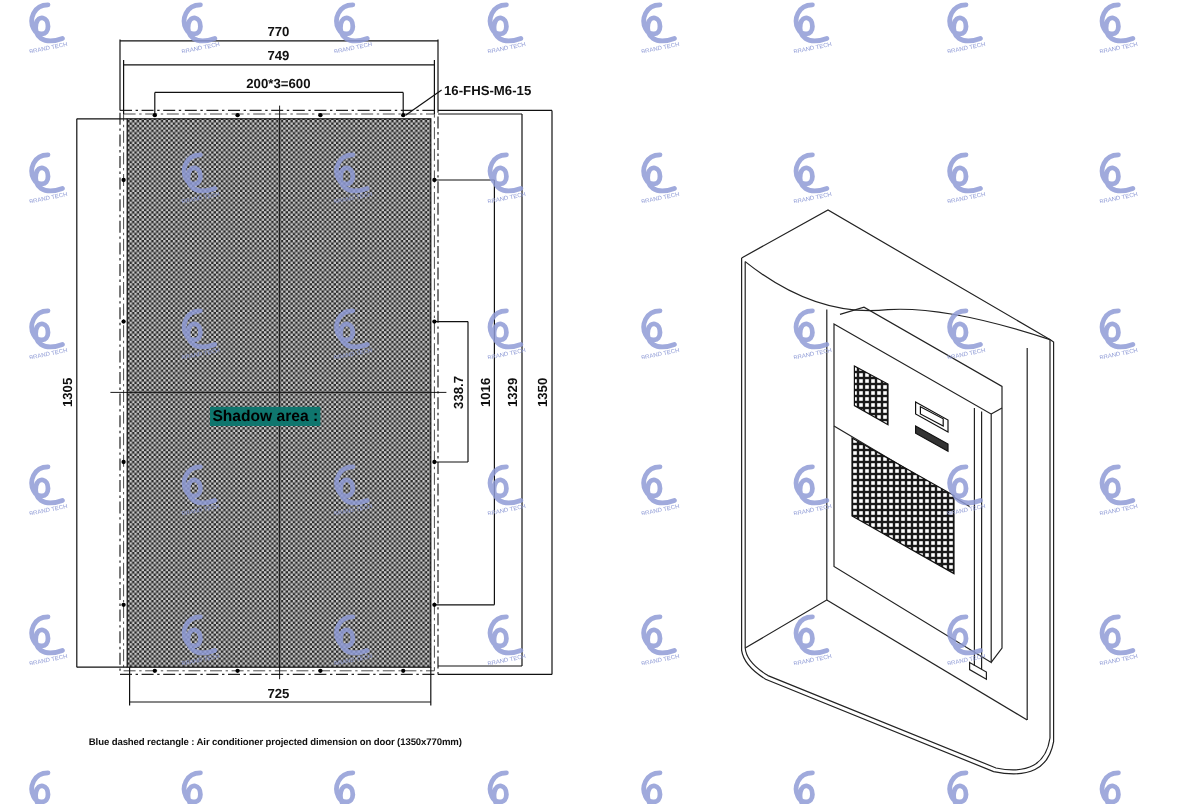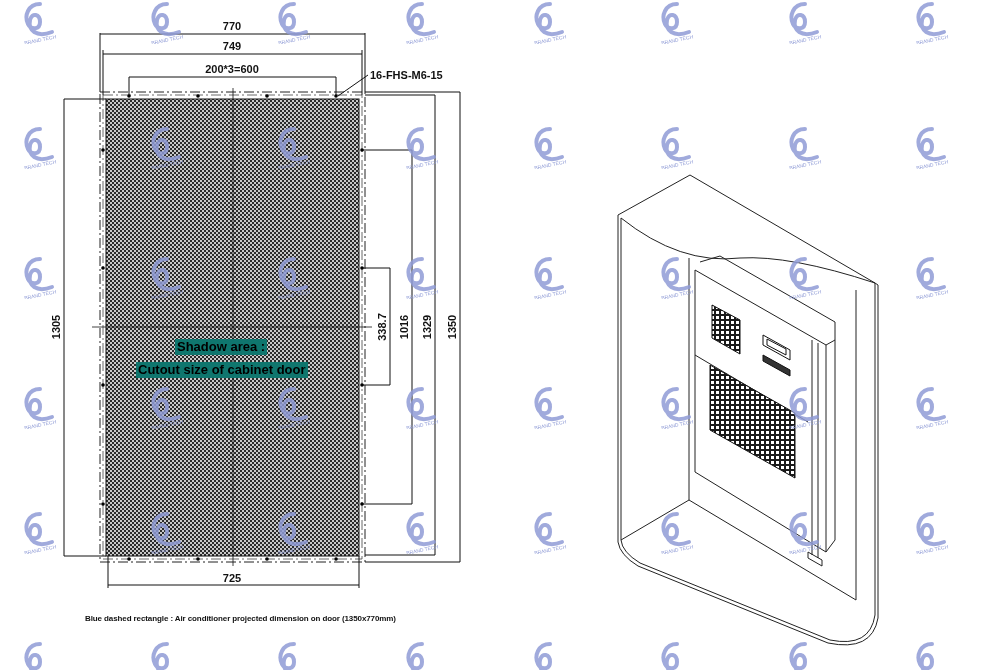--- a/index.html
+++ b/index.html
@@ -1,20 +1,20 @@
 <!DOCTYPE html>
 <html><head>
 <meta charset="utf-8">
 <style>
   html, body { margin: 0; padding: 0; background: #ffffff; }
   body { width: 986px; height: 670px; position: relative; overflow: hidden;
          font-family: "Liberation Sans", sans-serif; }
   #stage { position: absolute; left: 0; top: 0; width: 986px; height: 670px; }
   .dim-text { font-family: "Liberation Sans", sans-serif; font-weight: bold; font-size: 11px; fill: #111; }
-  .caption { position: absolute; left: 85px; top: 614px; font-size: 8px; font-weight: bold; color: #111;
+  .caption { position: absolute; left: 74px; top: 614px; font-size: 8px; font-weight: bold; color: #111;
              font-family: "Liberation Sans", sans-serif; letter-spacing: -0.1px; }
   .wm { position: absolute; width: 44px; height: 44px; pointer-events: none; }
   .wm svg { width: 44px; height: 44px; }
   .shadow-label { position: absolute; background: #0f766e; font-weight: bold; color: #000;
                   font-family: "Liberation Sans", sans-serif; font-size: 13px; padding: 0 2px; line-height: 16px; }
 </style>
 </head>
 <body>
 
 <div id="stage">
@@ -143,21 +143,20 @@
       <polygon points="763,355 790,370 790,376 763,361" fill="#333"></polygon>
     </g>
 
     <g>
       <polygon points="710,365 795,413 795,478 710,430" fill="url(#grille)" stroke="#111"></polygon>
     </g>
   </svg>
 
   
   <div class="shadow-label" style="left:175px; top:339px;">Shadow area :</div>
-  <div class="shadow-label" style="left:136px; top:362px;">Cutout size of cabinet door</div>
 
   <div class="caption">Blue dashed rectangle : Air conditioner projected dimension on door (1350x770mm)</div>
 </div>
 
 <div id="watermarks">
     <div class="wm" style="left: 18px; top: 0px;"><svg viewBox="0 0 44 44">
         <path d="M22 4 C10 4 6 16 10 24 C13 30 22 30 22 22 C22 14 14 12 12 20 C10 30 18 38 34 32" fill="none" stroke="#8f9bd6" stroke-width="4" stroke-linecap="round" opacity="0.85"></path>
         <text x="6" y="42" font-size="5" fill="#8f9bd6" font-family="Liberation Sans, sans-serif" transform="rotate(-12 20 40)">BRAND TECH</text>
       </svg></div>
     <div class="wm" style="left: 145px; top: 0px;"><svg viewBox="0 0 44 44">

